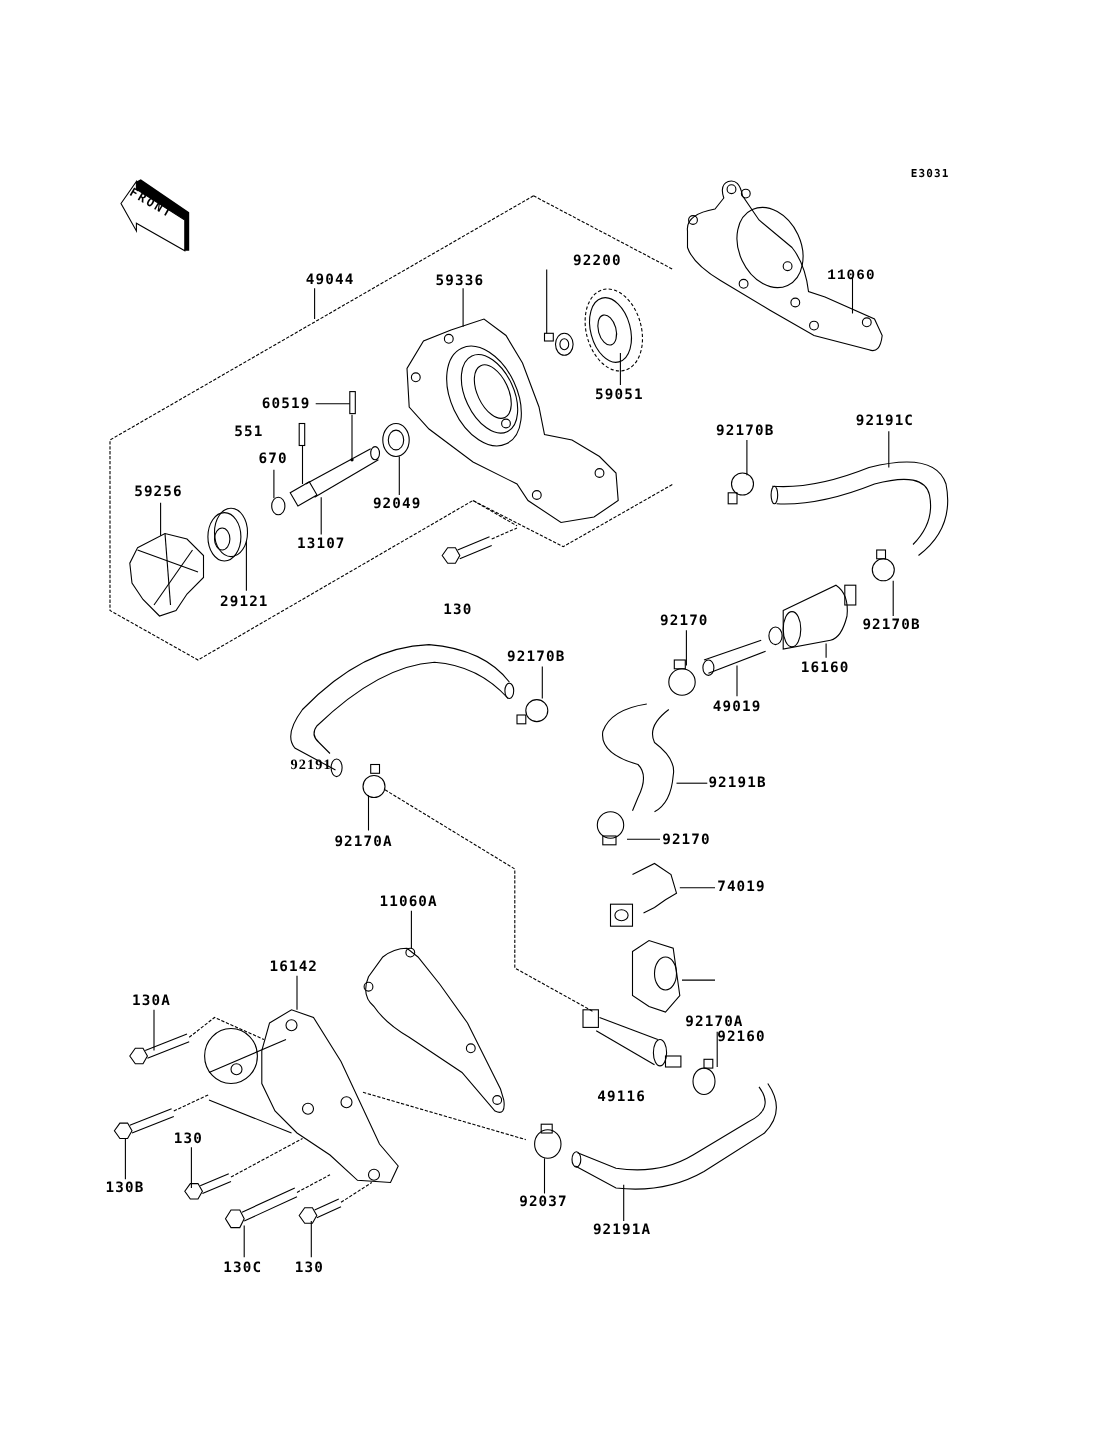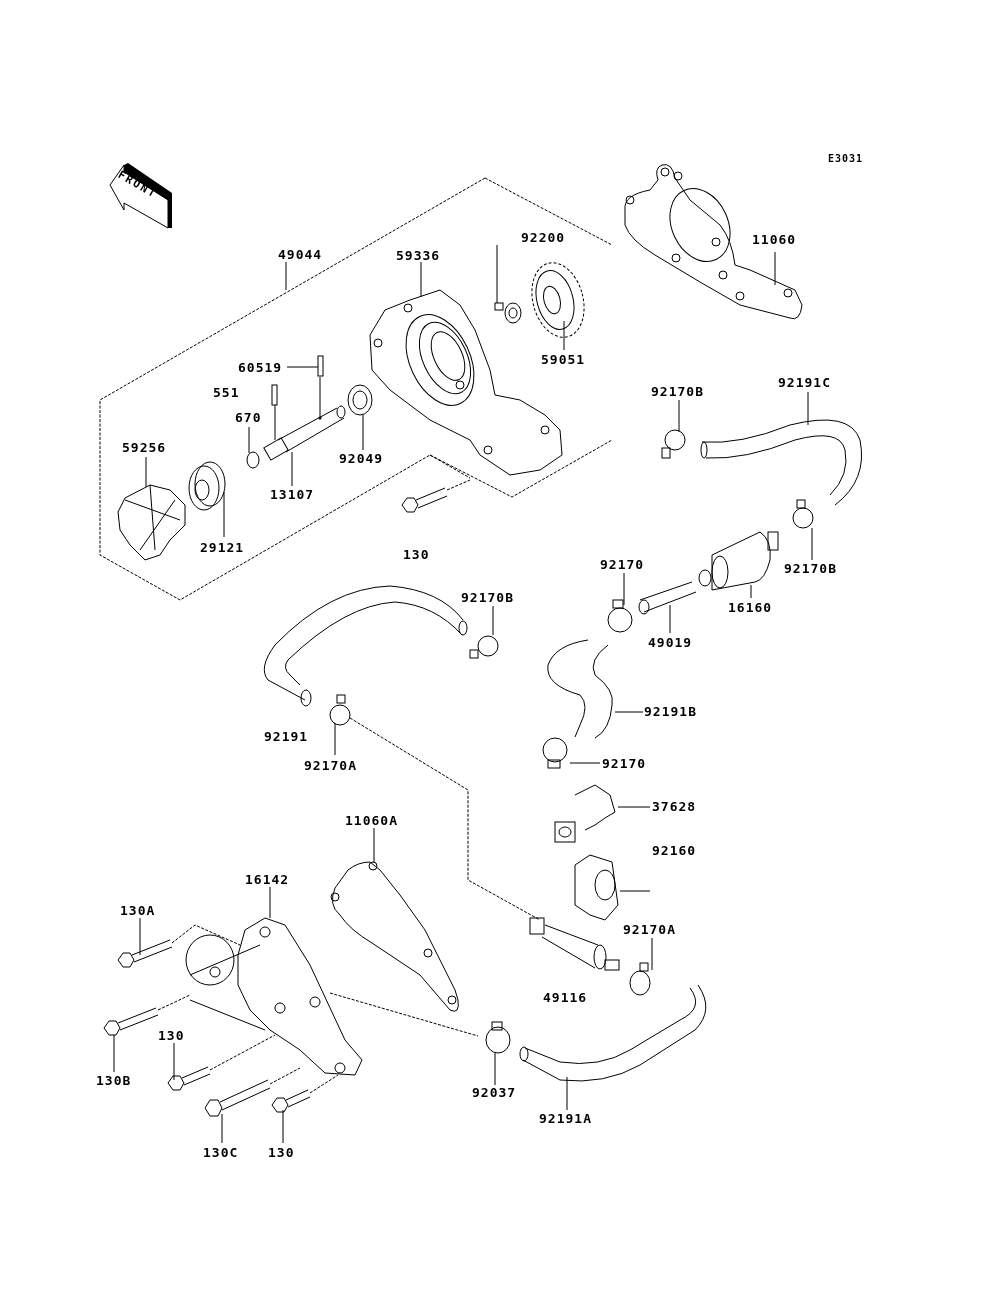--- a/index.html
+++ b/index.html
@@ -294,43 +294,43 @@
   </g>
 </svg>
 
 <div class="lbl ref" style="left:828px;top:152px;">E3031</div>
 <div style="position:absolute;left:116px;top:178px;transform:rotate(30deg);font-family:'DejaVu Sans Mono',monospace;font-size:11px;font-weight:bold;letter-spacing:2px;">FRONT</div>
 
 <div class="lbl" style="left:278px;top:248px;text-align:right;">49044</div>
 <div class="lbl" style="left:396px;top:249px;">59336</div>
 <div class="lbl" style="left:473px;top:231px;margin-left:48px;">92200</div>
 <div class="lbl" style="left:541px;top:353px;">59051</div>
-<div class="lbl" style="left:752px;top:233px;">11060</div>
+<div class="lbl" style="left:752px;top:244px;font-family:Liberation Mono, monospace;">11060</div>
 <div class="lbl" style="left:238px;top:361px;">60519</div>
 <div class="lbl" style="left:213px;top:386px;">551</div>
 <div class="lbl" style="left:235px;top:411px;">670</div>
 <div class="lbl" style="left:122px;top:441px;">59256</div>
 <div class="lbl" style="left:200px;top:541px;">29121</div>
 <div class="lbl" style="left:270px;top:488px;">13107</div>
 <div class="lbl" style="left:339px;top:452px;">92049</div>
 <div class="lbl" style="left:403px;top:548px;">130</div>
 
 <div class="lbl" style="left:651px;top:385px;">92170B</div>
 <div class="lbl" style="left:778px;top:376px;">92191C</div>
 <div class="lbl" style="left:784px;top:562px;">92170B</div>
 <div class="lbl" style="left:728px;top:601px;">16160</div>
 <div class="lbl" style="left:600px;top:558px;">92170</div>
 <div class="lbl" style="left:648px;top:636px;">49019</div>
 <div class="lbl" style="left:461px;top:591px;">92170B</div>
-<div class="lbl" style="left:264px;top:730px;">92191</div>
+<div class="lbl" style="left:264px;top:688px;font-family:Liberation Serif, serif;">92191</div>
 <div class="lbl" style="left:304px;top:759px;">92170A</div>
 <div class="lbl" style="left:644px;top:705px;">92191B</div>
 <div class="lbl" style="left:602px;top:757px;">92170</div>
-<div class="lbl" style="left:652px;top:800px;">37628</div>
-<div class="lbl" style="left:652px;top:844px;">92160</div>
+<div class="lbl" style="left:652px;top:800px;">74019</div>
+<div class="lbl" style="left:652px;top:936px;">92160</div>
 
 <div class="lbl" style="left:345px;top:814px;">11060A</div>
 <div class="lbl" style="left:245px;top:873px;">16142</div>
 <div class="lbl" style="left:120px;top:904px;">130A</div>
 <div class="lbl" style="left:96px;top:1074px;">130B</div>
 <div class="lbl" style="left:158px;top:1029px;">130</div>
 <div class="lbl" style="left:203px;top:1146px;">130C</div>
 <div class="lbl" style="left:268px;top:1146px;">130</div>
 <div class="lbl" style="left:623px;top:923px;">92170A</div>
 <div class="lbl" style="left:543px;top:991px;text-align:right;">49116</div>

